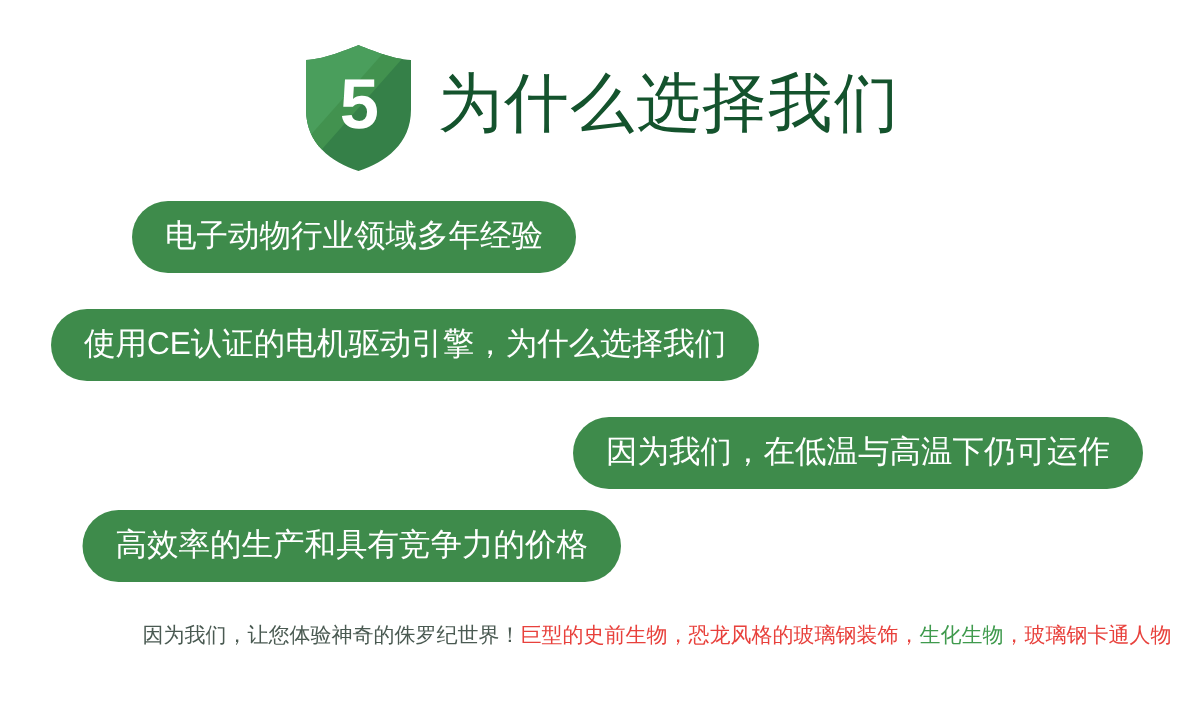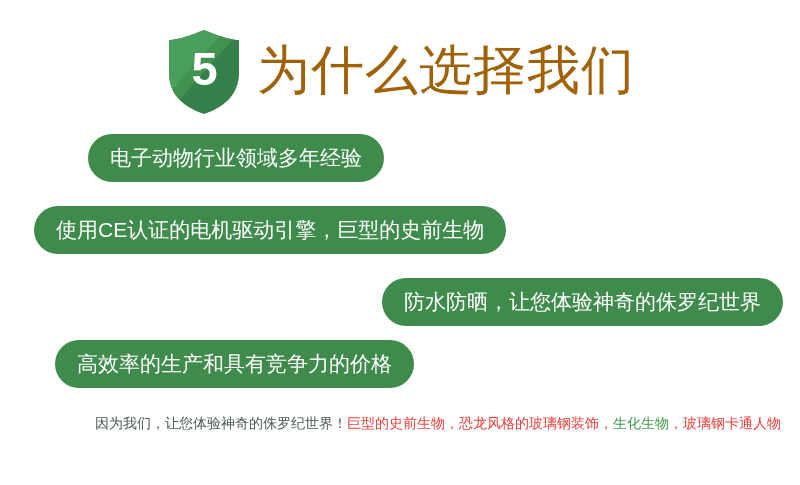--- a/index.html
+++ b/index.html
@@ -49,22 +49,22 @@
     justify-content: center;
     color: #ffffff;
     font-size: 47px;
     font-weight: bold;
     line-height: 1;
     padding-bottom: 8px;
     box-sizing: border-box;
     letter-spacing: -1px;
   }
   .header-title {
-    color: #a16207;
-    font-size: 53px;
+    color: #14532d;
+    font-size: 43px;
     line-height: 1;
     letter-spacing: 1px;
     white-space: nowrap;
     padding-bottom: 6px;
   }
 
   
   .pills {
     position: absolute;
     left: 0;
@@ -140,25 +140,25 @@
   <div class="header-title">为什么选择我们</div>
 </div>
 
 <div class="pills">
 
   <div class="pill-row row-1">
     <div class="pill">电子动物行业领域多年经验</div>
   </div>
 
   <div class="pill-row row-2">
-    <div class="pill">使用CE认证的电机驱动引擎，巨型的史前生物</div>
+    <div class="pill">使用CE认证的电机驱动引擎，为什么选择我们</div>
   </div>
 
   <div class="pill-row row-3">
-    <div class="pill">防水防晒，让您体验神奇的侏罗纪世界</div>
+    <div class="pill">因为我们，在低温与高温下仍可运作</div>
   </div>
 
   <div class="pill-row row-4">
     <div class="pill">高效率的生产和具有竞争力的价格</div>
   </div>
 
 </div>
 
 <div class="footer">
   <div class="footer-line">

